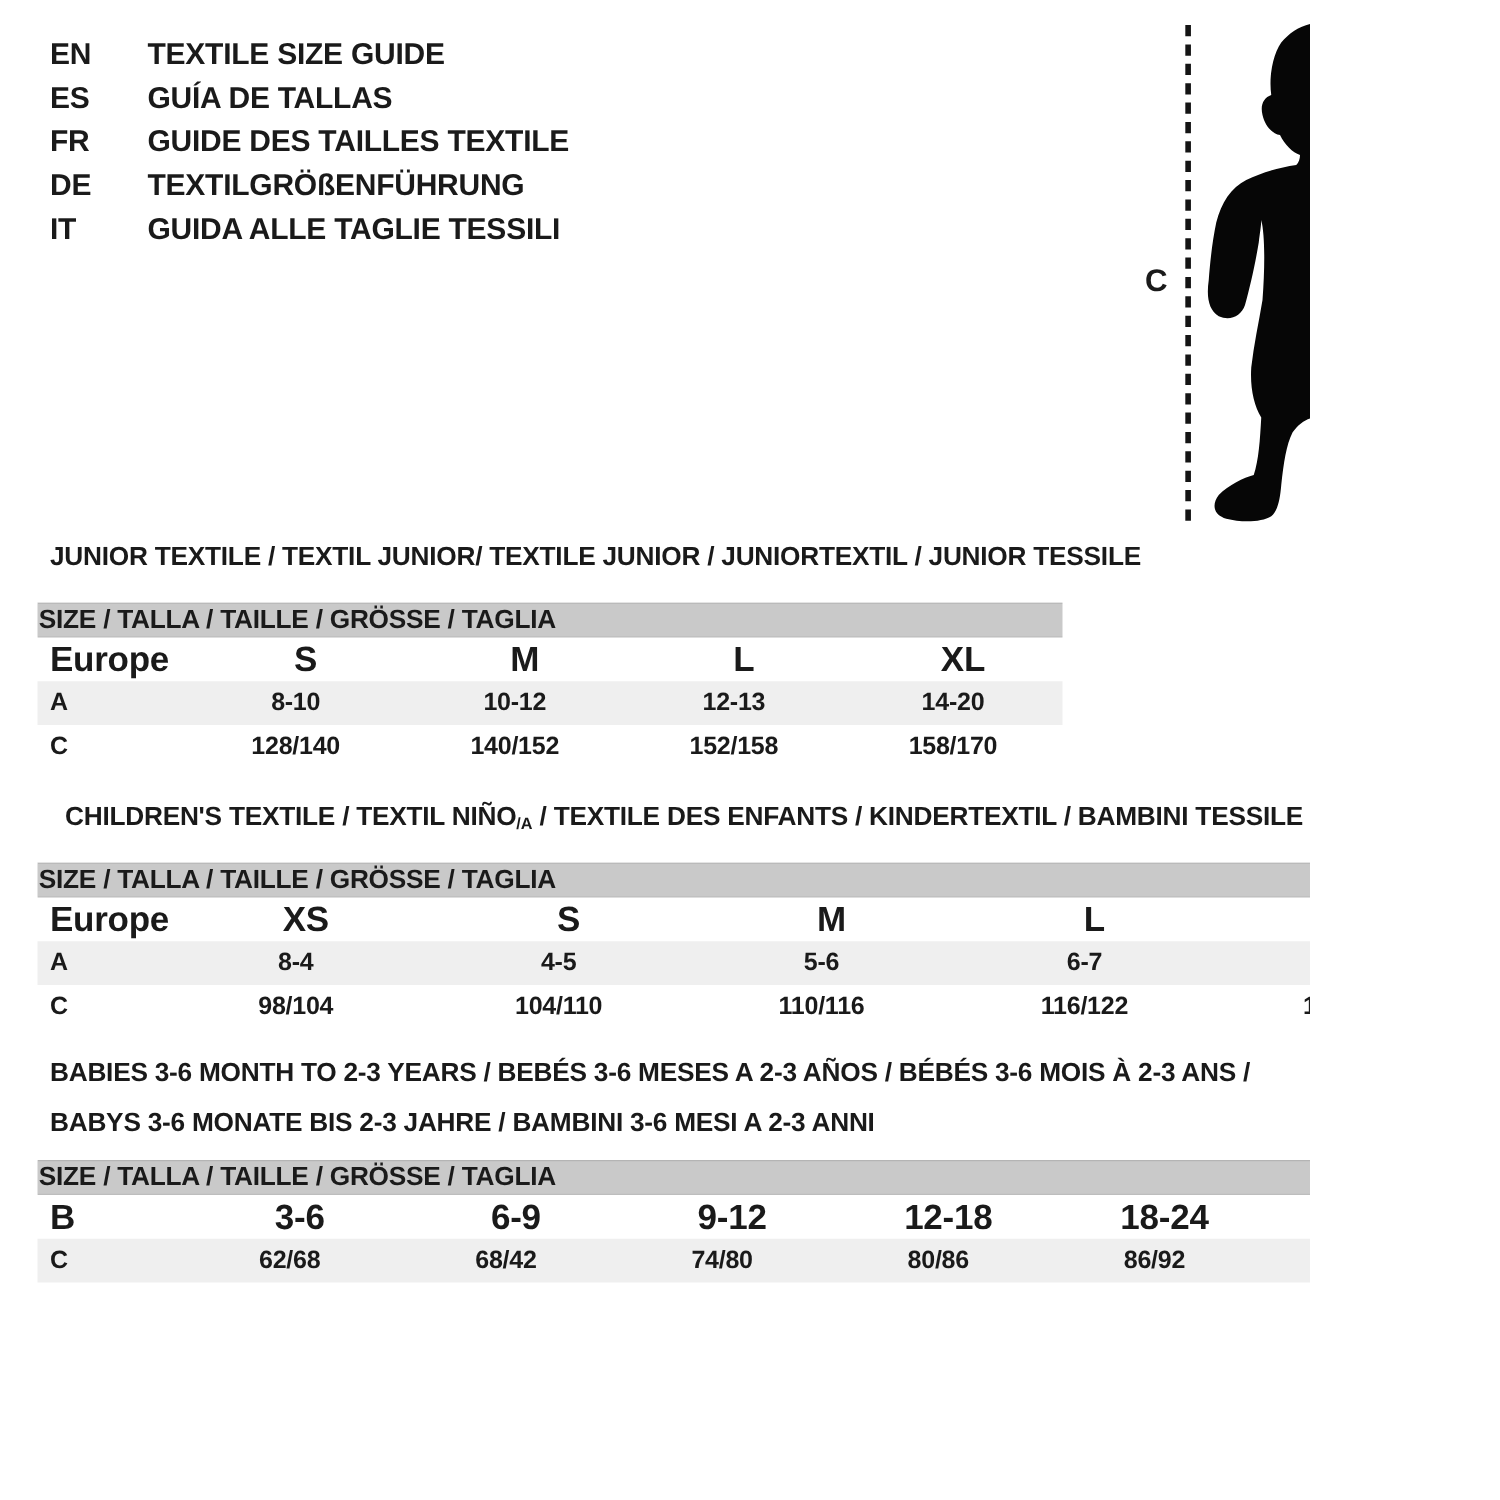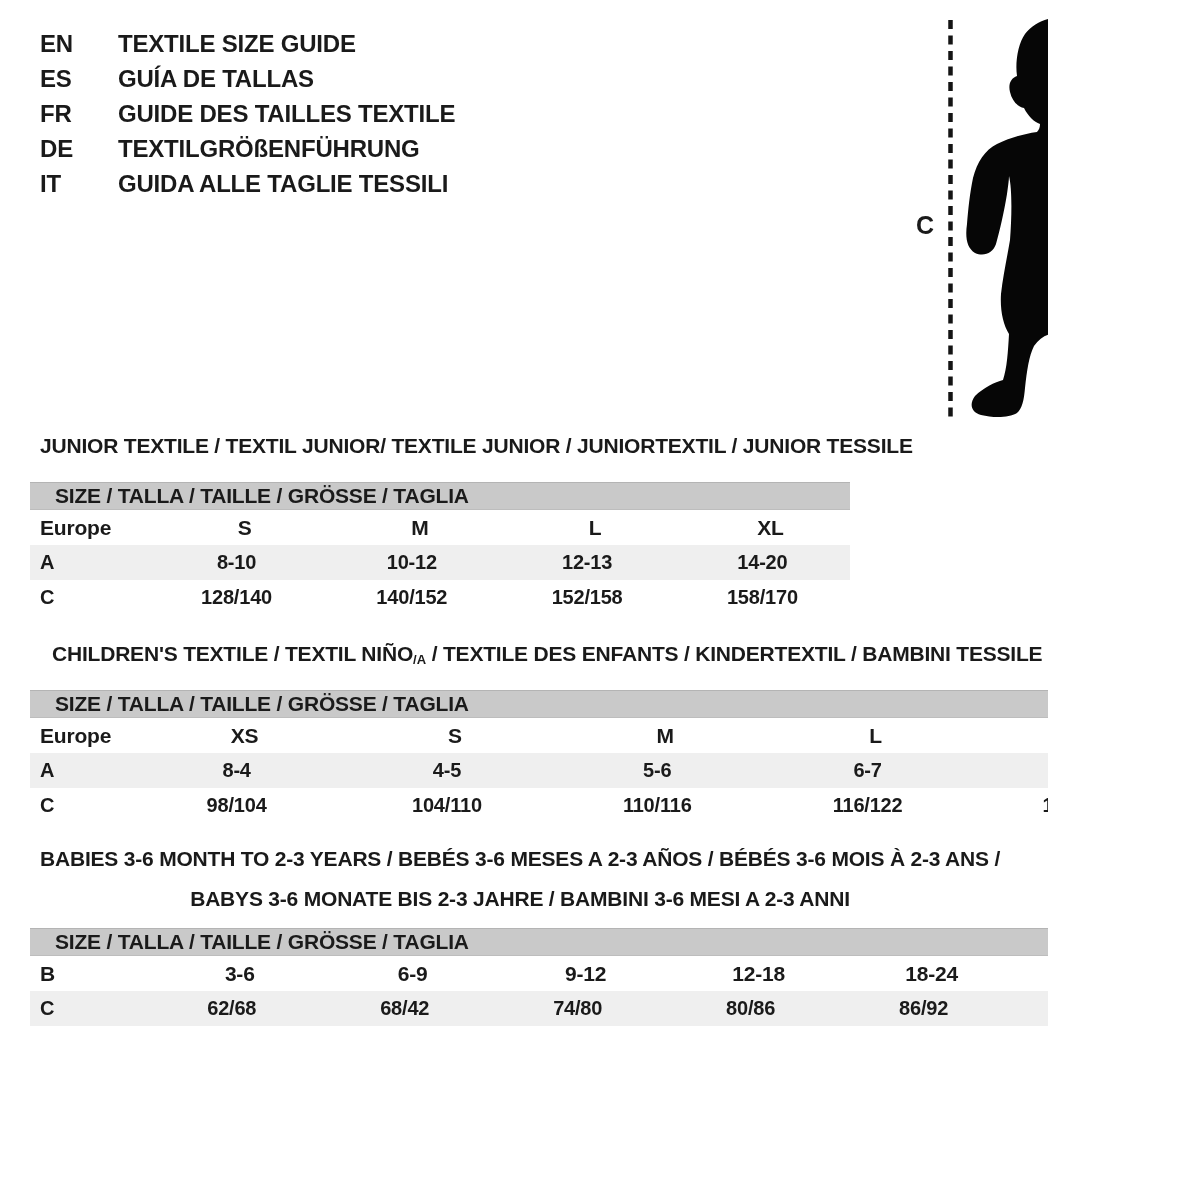--- a/index.html
+++ b/index.html
@@ -20,37 +20,37 @@
   .lang-code{width:78px;}
   
   .figure-svg{position:absolute;left:940px;top:14px;}
   .c-label{position:absolute;left:916px;top:211px;font-size:25px;}
   
   .sec-title{position:absolute;white-space:nowrap;font-size:21px;}
   .title-line{line-height:26px;}
   #sec-title-junior{left:40px;top:433px;}
   #sec-title-children{left:52px;top:641px;}
   #sec-title-babies{left:40px;top:839px;}
-  #sec-title-babies .title-line{line-height:40px;text-align:center;}
+  #sec-title-babies .title-line{line-height:40px;}
   .sub{font-size:13px;vertical-align:-3px;letter-spacing:0;}
   
   .size-table{position:absolute;}
   #sec-table-junior{left:30px;top:482px;width:820px;}
   #sec-table-children{left:30px;top:690px;width:1153px;}
   #sec-table-babies{left:30px;top:928px;width:1153px;}
   #sec-table-junior .tlabel{width:14.5%;}
   #sec-table-children .tlabel{width:8.8%;}
   #sec-table-babies .tlabel{width:10%;}
   .size-bar{
     height:28px;background:var(--bar);display:flex;align-items:center;
-    padding-left:25px;font-size:21px;
+    padding-left:1px;font-size:21px;
     box-shadow:inset 0 1px 0 rgba(0,0,0,0.10), inset 0 -1px 0 rgba(0,0,0,0.06);
   }
   .trow{display:flex;align-items:center;height:35px;font-size:20px;}
-  .trow.first{font-size:21px;gap:16px;}
+  .trow.first{font-size:28px;gap:16px;}
   .trow.shaded{background:var(--zebra);}
   .tlabel{padding-left:10px;box-sizing:border-box;}
   .tcell{flex:1;text-align:center;}
   
   .legend-block{position:absolute;left:40px;top:1066px;}
   .legend-line{line-height:35px;font-size:20px;white-space:nowrap;}
 </style>
 </head>
 <body>
 

